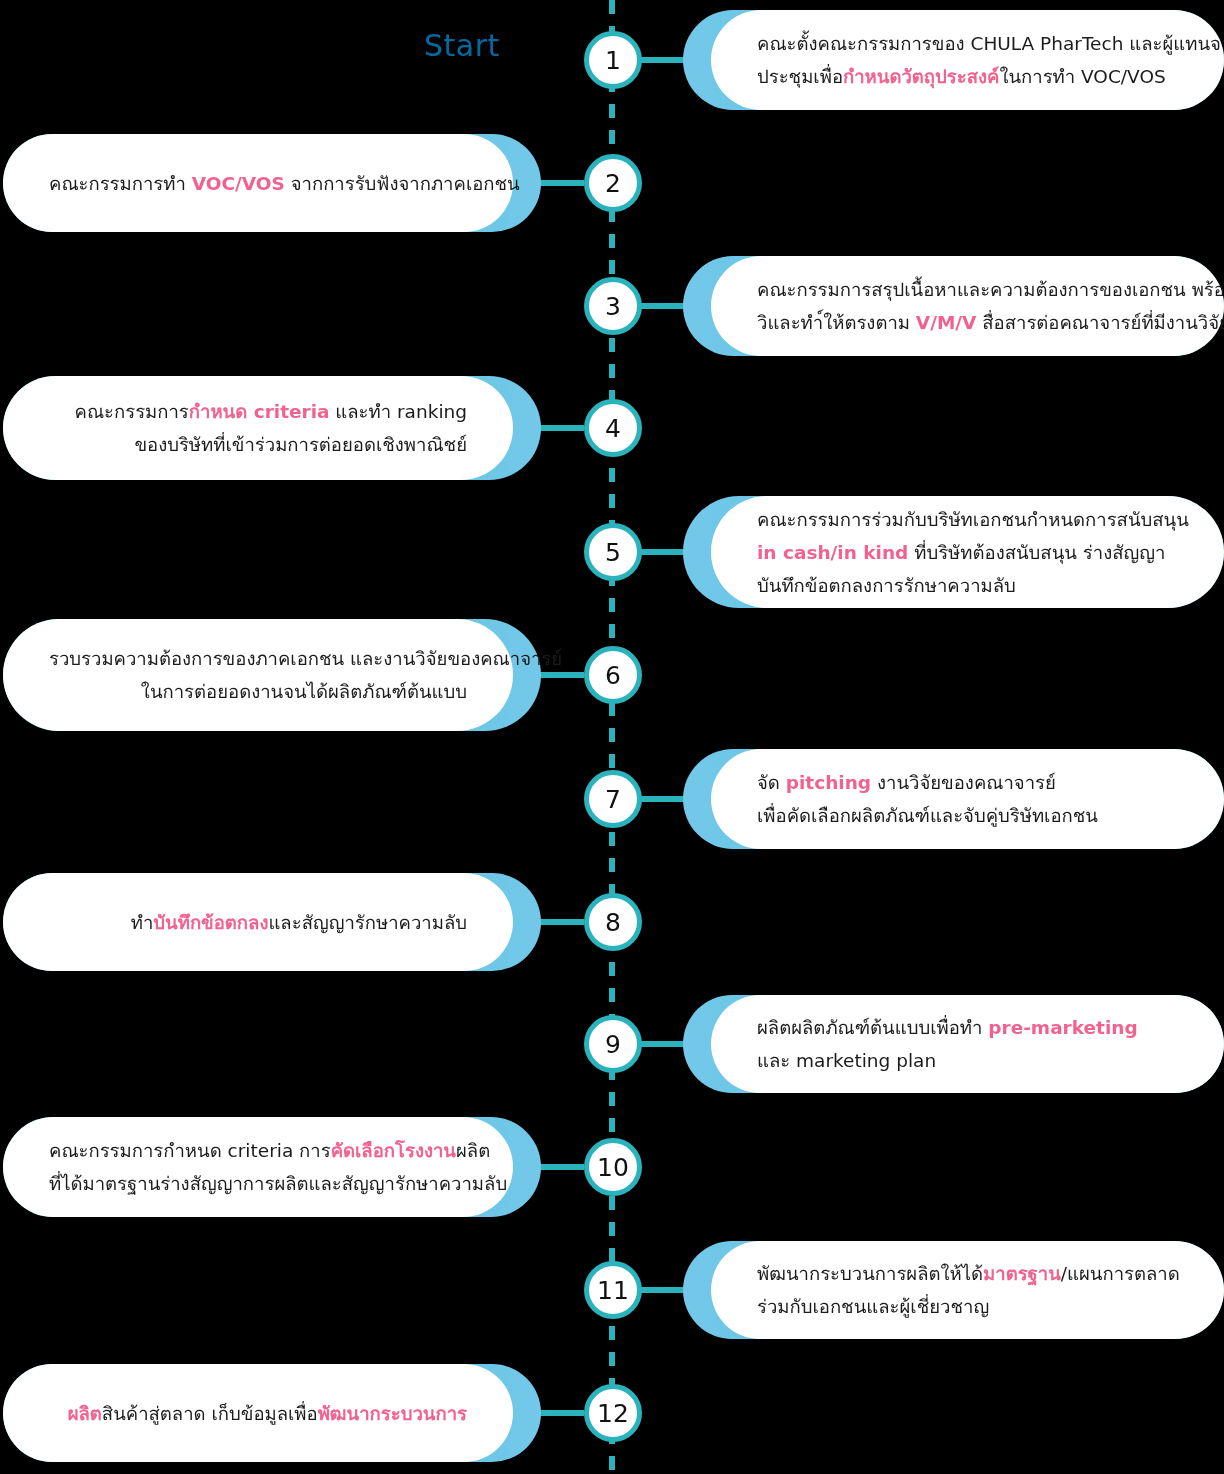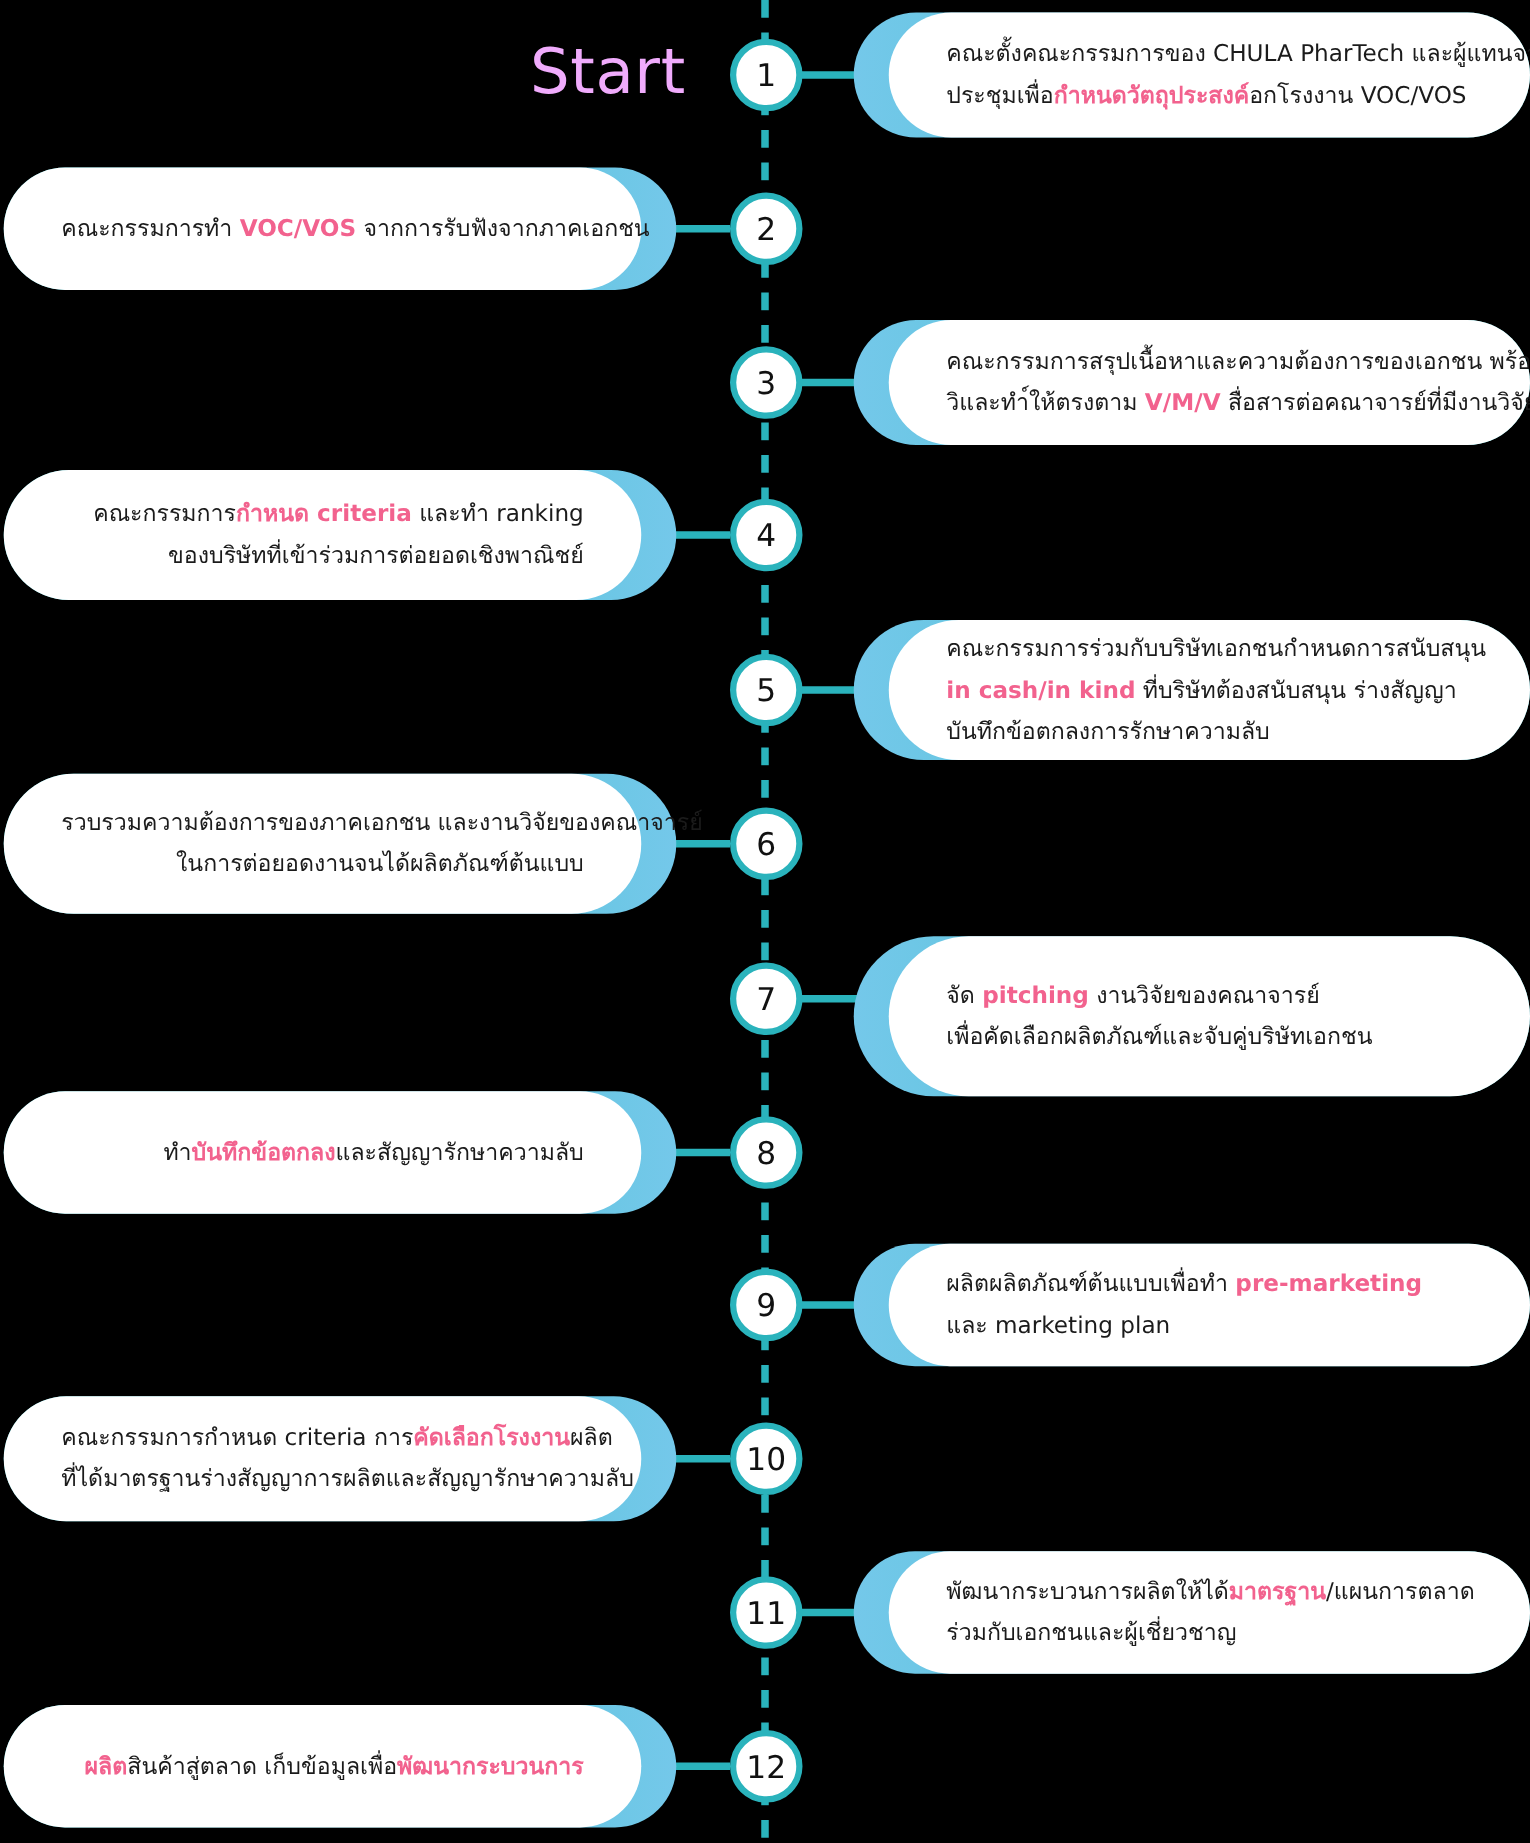--- a/index.html
+++ b/index.html
@@ -119,44 +119,44 @@
   .step.right .line { text-align: left; }
   .step.left  .line { text-align: right; }
 
   .hl { color: #F2628E; font-weight: 700; }
 
   
   .start-label {
     position: absolute;
     left: 424px;
     top: 28px;
-    font-size: 50px;
+    font-size: 30px;
     font-weight: 400;
-    color: #f0abfc;
+    color: #0369a1;
     letter-spacing: 0.5px;
     z-index: 5;
     font-family: "DejaVu Sans", "Liberation Sans", sans-serif;
   }
 </style>
 </head>
 <body>
 
 <div id="diagram">
 
   <div class="spine"></div>
 
   <div class="start-label">Start</div>
 
   <div id="steps-container">
       <div class="step right" style="top: 60px;">
         <div class="stub"></div>
         <div class="card" style="top: -50px; height: 100px;">
           <div class="card-inner">
             <div class="line"><span>คณะตั้งคณะกรรมการของ CHULA PharTech และผู้แทนจาก SL</span></div>
-            <div class="line"><span>ประชุมเพื่อ</span><span class="hl">กำหนดวัตถุประสงค์</span><span>อกโรงงาน VOC/VOS</span></div>
+            <div class="line"><span>ประชุมเพื่อ</span><span class="hl">กำหนดวัตถุประสงค์</span><span>ในการทำ VOC/VOS</span></div>
           </div>
         </div>
         <div class="node">
           <span class="node-num">1</span>
         </div>
       </div>
       <div class="step left" style="top: 183px;">
         <div class="stub"></div>
         <div class="card" style="top: -49px; height: 98px;">
           <div class="card-inner">
@@ -211,21 +211,21 @@
             <div class="line"><span>รวบรวมความต้องการของภาคเอกชน และงานวิจัยของคณาจารย์</span></div>
             <div class="line"><span>ในการต่อยอดงานจนได้ผลิตภัณฑ์ต้นแบบ</span></div>
           </div>
         </div>
         <div class="node">
           <span class="node-num">6</span>
         </div>
       </div>
       <div class="step right" style="top: 799px;">
         <div class="stub"></div>
-        <div class="card" style="top: -50px; height: 128px;">
+        <div class="card" style="top: -50px; height: 100px;">
           <div class="card-inner">
             <div class="line"><span>จัด </span><span class="hl">pitching</span><span> งานวิจัยของคณาจารย์</span></div>
             <div class="line"><span>เพื่อคัดเลือกผลิตภัณฑ์และจับคู่บริษัทเอกชน</span></div>
           </div>
         </div>
         <div class="node">
           <span class="node-num">7</span>
         </div>
       </div>
       <div class="step left" style="top: 922px;">

